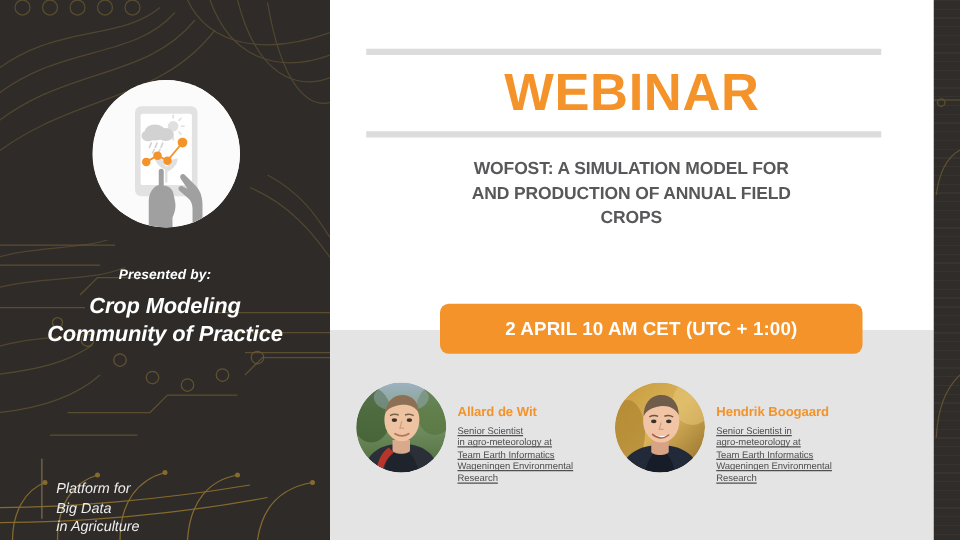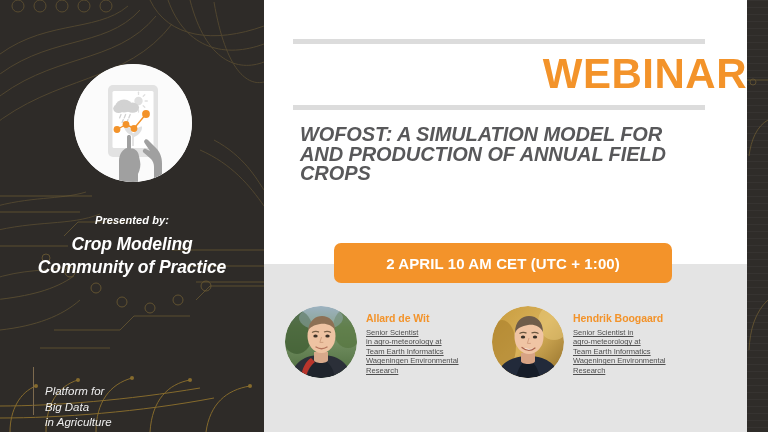--- a/index.html
+++ b/index.html
@@ -129,45 +129,44 @@
     width:412px; height:5px;
     background:#dcdcdc;
   }
   .rule-top    { top:39px; }
   .rule-bottom { top:105px; }
 
   .webinar-title {
     position:absolute;
     left:264px; top:49px;
     width:483px;
-    text-align:right;
+    text-align:center;
     color:#f3932a;
     font-size:42px;
     font-weight:bold;
     letter-spacing:.5px;
     line-height:50px;
   }
 
   .subtitle {
     position:absolute;
     left:300px; top:125px;
     width:410px;
-    text-align:left;
+    text-align:center;
     color:#58585a;
-    font-size:20px;
+    font-size:14px;
     font-weight:bold;
     line-height:19.5px;
     letter-spacing:-.1px;
-    font-style:italic;
   }
 
   
   .date-pill {
     position:absolute;
-    left:334px; top:243px;
+    left:352px; top:243px;
     width:338px; height:40px;
     background:#f3932a;
     border-radius:7px;
     color:#ffffff;
     font-size:15px;
     font-weight:bold;
     letter-spacing:.1px;
     display:flex;
     align-items:center;
     justify-content:center;
@@ -196,20 +195,21 @@
   }
   .avatar svg { display:block; }
 
   .speaker-info { margin-left:9px; padding-top:6px; }
   .speaker-name {
     color:#f3932a;
     font-size:10.5px;
     font-weight:bold;
     letter-spacing:-.05px;
     margin-bottom:3.5px;
+    margin-top:12px;
   }
   .speaker-bio {
     color:#4f4f4f;
     font-size:7.6px;
     line-height:9.6px;
     letter-spacing:-.02px;
   }
   .speaker-bio div { white-space:nowrap;text-decoration:underline; }
 </style>
 </head>

